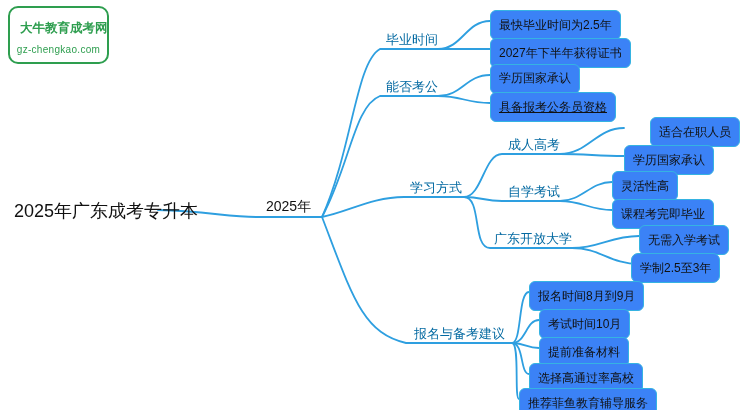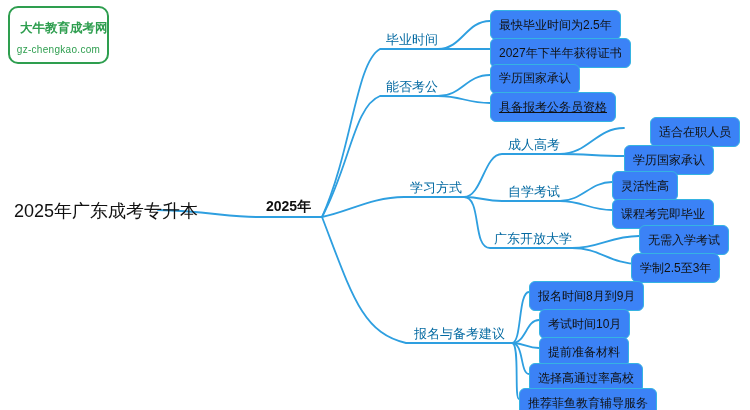--- a/index.html
+++ b/index.html
@@ -2,21 +2,21 @@
 <html><head>
 <meta charset="utf-8">
 <style>
   * { margin:0; padding:0; box-sizing:border-box; }
   html,body { background:#fff; }
   body { font-family:"Liberation Sans","DejaVu Sans",sans-serif; }
   .canvas { position:relative; width:750px; height:410px; background:#fff; overflow:hidden; }
   .links { position:absolute; left:0; top:0; pointer-events:none; }
   .label { position:absolute; font-size:13px; color:#0369a1; white-space:nowrap; line-height:16px; }
   .root  { position:absolute; font-size:18px; color:#111; white-space:nowrap; }
-  .center{ position:absolute; font-size:14px; font-weight:700; color:#111; white-space:nowrap; }
+  .center{ position:absolute; font-size:14px; font-weight:400; color:#111; white-space:nowrap; }
   .box { position:absolute; font-size:12px; color:#111; white-space:nowrap;
          border:1.6px solid #35b3e2; border-radius:6px; padding:6px 8px;
          background:#3b82f6; line-height:16px; }
   .logo { position:absolute; left:8px; top:6px; width:101px; height:58px;
           border:2px solid #2e9e4f; border-radius:10px;
           display:flex; flex-direction:column; justify-content:center; padding:3px 6px; }
   .logo-row { display:flex; align-items:center; gap:4px; }
   .logo-title { color:#2e9e4f; font-weight:700; font-size:12.5px; white-space:nowrap; }
   .logo-url { color:#2e9e4f; font-size:10px; text-align:center; margin-top:2px; letter-spacing:.3px; }
 </style>

